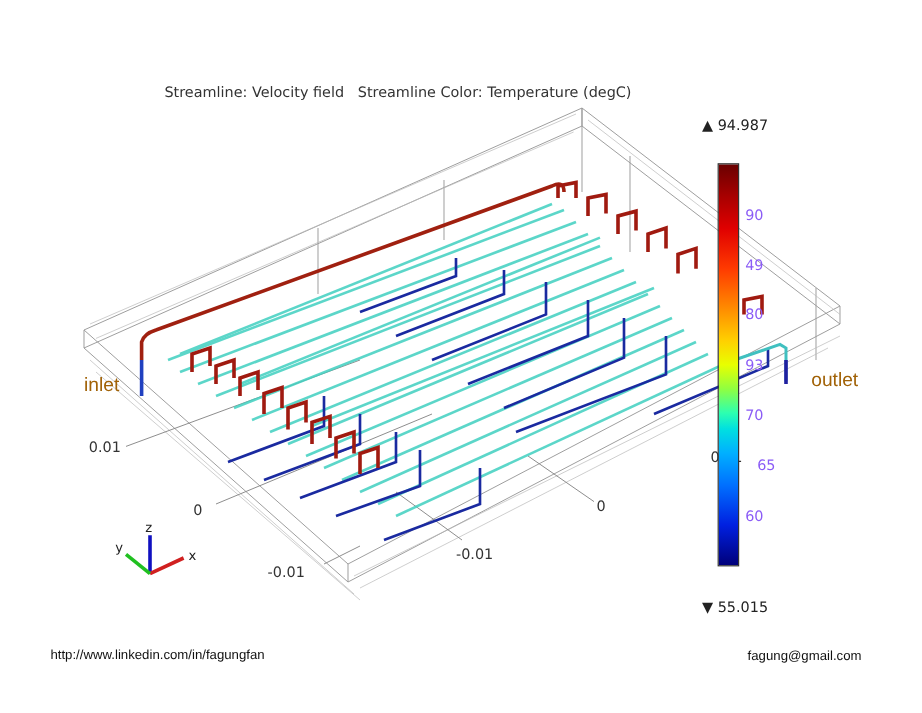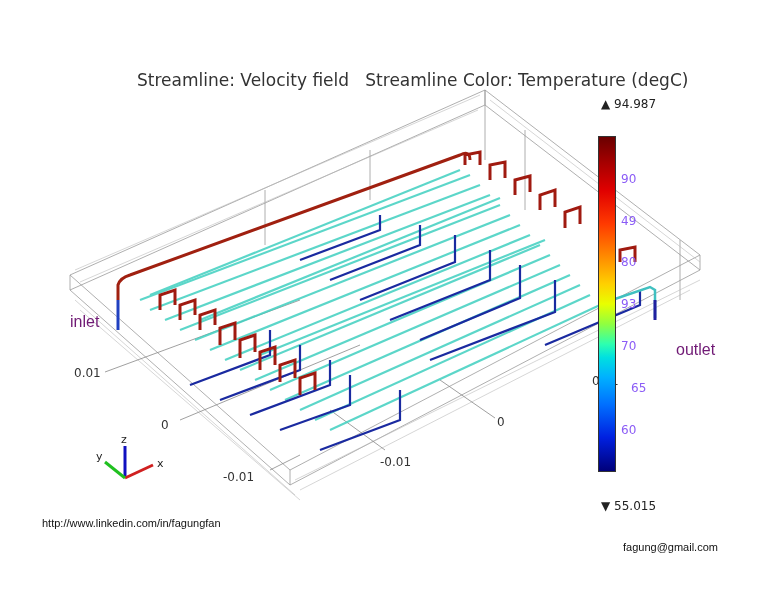--- a/index.html
+++ b/index.html
@@ -1,26 +1,26 @@
 <!DOCTYPE html>
 <html><head>
 <meta charset="utf-8">
 <style>
   html, body { margin: 0; padding: 0; background: #ffffff; }
   body { width: 768px; height: 594px; position: relative; overflow: hidden;
          font-family: "DejaVu Sans", sans-serif; color: #222; }
   .abs { position: absolute; }
-  .title { left: 137px; top: 70px; font-size: 17px; color: #333; white-space: pre; }
+  .title { left: 137px; top: 70px; font-size: 12px; color: #333; white-space: pre; }
   .plot-svg { position: absolute; left: 0; top: 0; }
   .cb { left: 598px; top: 136px; width: 16px; height: 334px; border: 1px solid #333;
         background: linear-gradient(to bottom,#6a0000 0%,#a80000 8%,#e00000 16%,#ff3a00 26%,#ff8c00 36%,#ffd000 44%,#e8ff00 50%,#90ff40 56%,#2dffb0 62%,#00e0e0 66%,#00b0ff 72%,#0070ff 80%,#0020e0 90%,#00007a 100%); }
   .cb-tick { font-size: 12px; color: #8b5cf6; }
-  .cb-max, .cb-min { font-size: 12px; color: #222; white-space: pre; margin-left: 16px; }
+  .cb-max, .cb-min { font-size: 12px; color: #222; white-space: pre; }
   .axis-lbl { font-size: 12px; color: #333; }
-  .ann { font-family: "Liberation Sans", sans-serif; font-size: 16px; color: #701a75; }
+  .ann { font-family: "Liberation Sans", sans-serif; font-size: 16px; color: #a16207; }
   .footer { font-family: "Liberation Sans", sans-serif; font-size: 11px; color: #111; }
   .triad-lbl { font-size: 11px; color: #222; }
 </style>
 </head>
 <body>
 
 <div class="abs title">Streamline: Velocity field   Streamline Color: Temperature (degC)</div>
 
 <svg class="plot-svg" width="768" height="594" viewBox="0 0 768 594">
 
@@ -137,16 +137,16 @@
 <div class="abs cb-tick" style="left:621px;top:172px;">90</div>
 <div class="abs cb-tick" style="left:621px;top:214px;">49</div>
 <div class="abs cb-tick" style="left:621px;top:255px;">80</div>
 <div class="abs cb-tick" style="left:621px;top:297px;">93</div>
 <div class="abs cb-tick" style="left:621px;top:339px;">70</div>
 <div class="abs cb-tick" style="left:621px;top:381px;margin-left:10px;">65</div>
 <div class="abs cb-tick" style="left:621px;top:423px;">60</div>
 <div class="abs cb-min" style="left:585px;top:499px;">▼ 55.015</div>
 
 <div class="abs ann" style="left:70px;top:313px;">inlet</div>
-<div class="abs ann" style="left:676px;top:309px;margin-top:32px;">outlet</div>
+<div class="abs ann" style="left:676px;top:309px;">outlet</div>
 
-<div class="abs footer" style="left:42px;top:517px;text-align:right;">http://www.linkedin.com/in/fagungfan</div>
+<div class="abs footer" style="left:42px;top:540px;text-align:right;">http://www.linkedin.com/in/fagungfan</div>
 <div class="abs footer" style="left:623px;top:541px;">fagung@gmail.com</div>
 
 </body></html>

